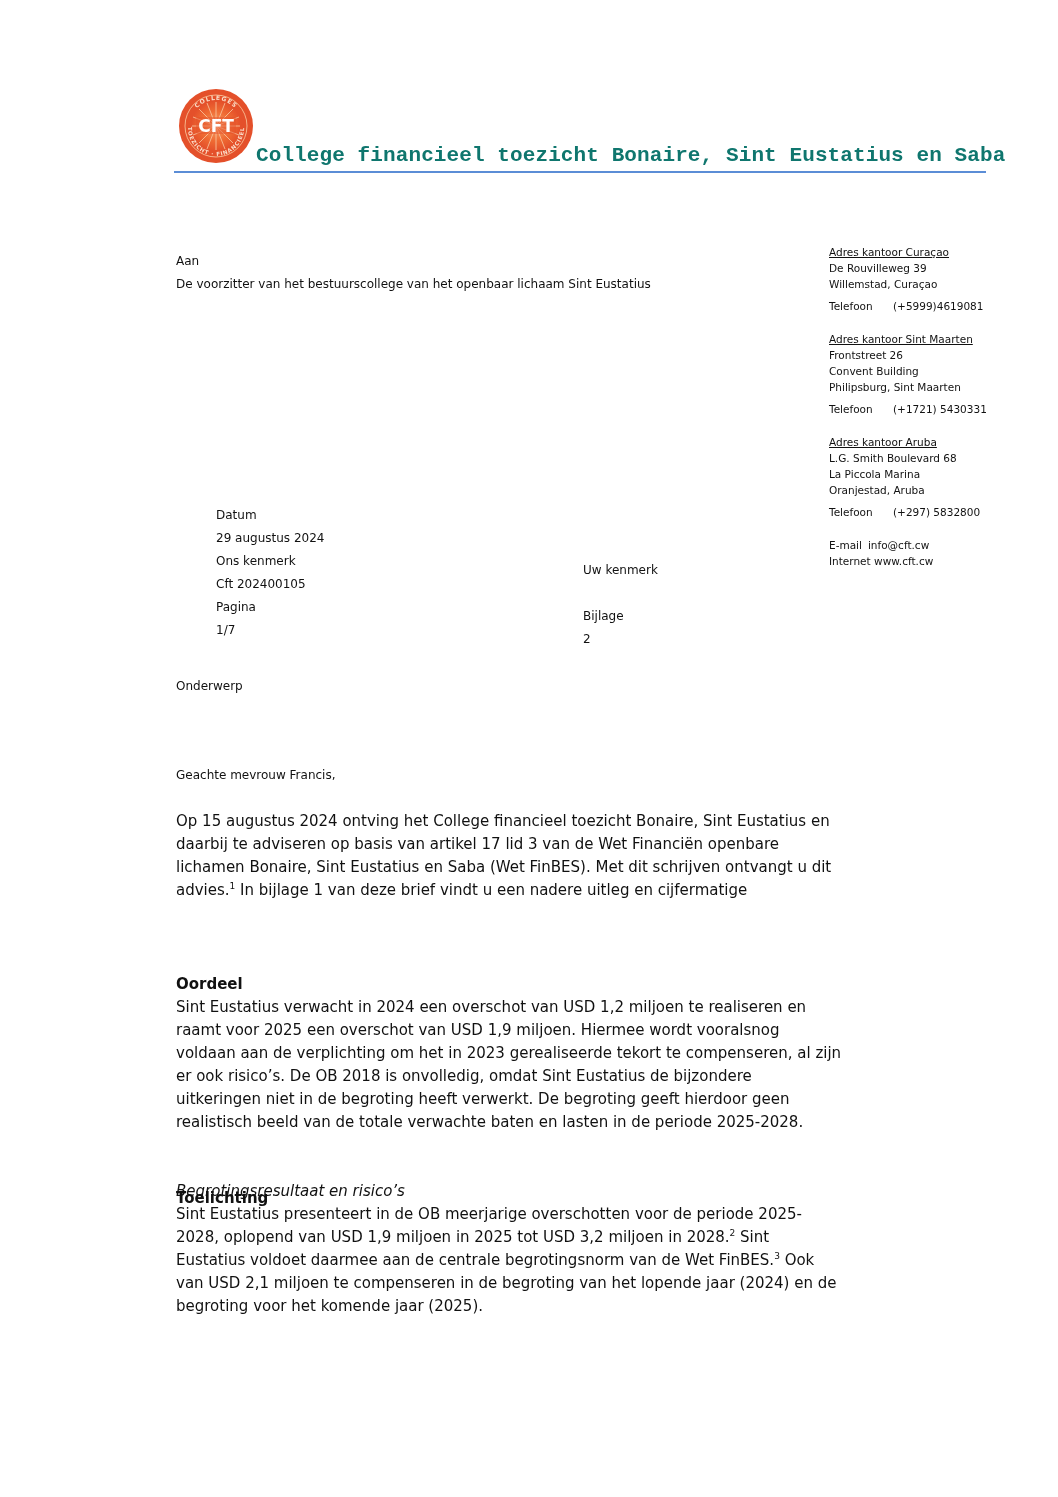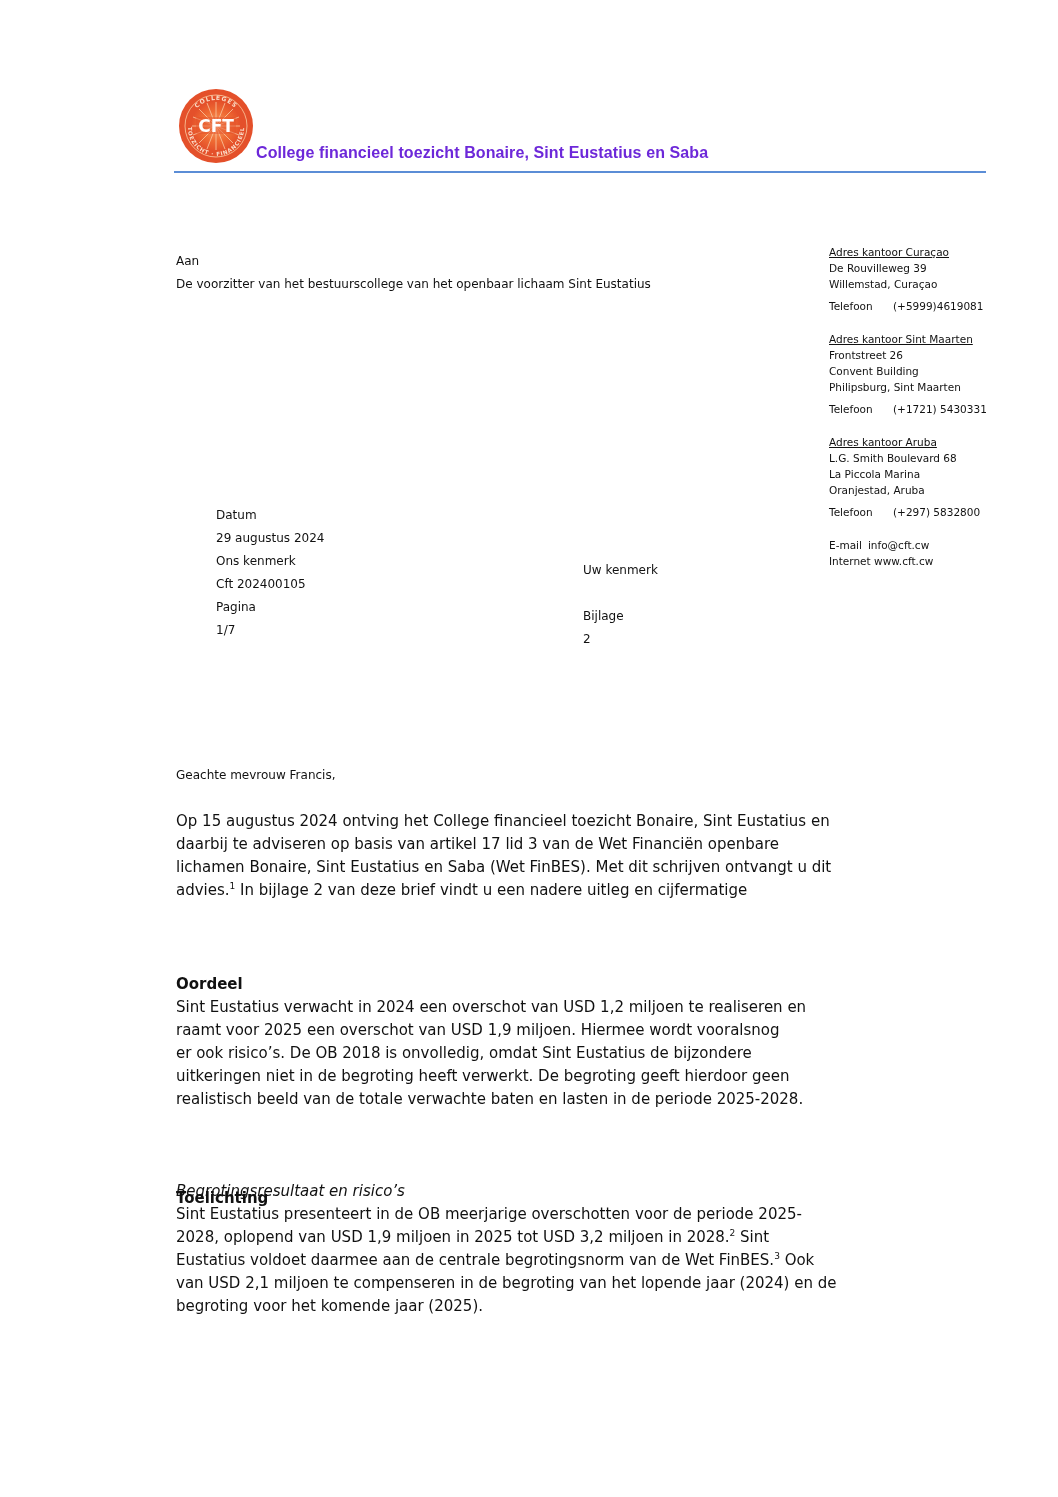--- a/index.html
+++ b/index.html
@@ -1,20 +1,20 @@
 <!DOCTYPE html>
 <html><head>
   <meta charset="utf-8">
   <style>
     * { margin: 0; padding: 0; box-sizing: border-box; }
     html, body { width: 1058px; height: 1497px; background: #ffffff; }
     body { position: relative; font-family: "DejaVu Sans", "Liberation Sans", sans-serif; color: #111; overflow: hidden; }
 
     .logo { position: absolute; left: 178px; top: 88px; width: 76px; height: 76px; }
-    .org-title { position: absolute; left: 256px; top: 144px; font-family: Liberation Sans, sans-serif; font-weight: bold; font-size: 16px; letter-spacing: 0.1px; color: #6d28d9; white-space: nowrap; }
+    .org-title { position: absolute; left: 256px; top: 144px; font-family: Liberation Mono, monospace; font-weight: bold; font-size: 21px; letter-spacing: 0.1px; color: #0f766e; white-space: nowrap; }
     .header-rule { position: absolute; left: 174px; top: 171px; width: 812px; height: 2px; background: #5b8dd6; }
 
     .body-text { font-size: 12px; line-height: 23px; white-space: nowrap; }
     .abs { position: absolute; }
 
     .addressee { left: 176px; top: 250px; }
 
     .sidebar { position: absolute; left: 829px; top: 244px; font-size: 10.5px; line-height: 16px; color: #111; }
     .sidebar .office { margin-bottom: 0; }
     .sidebar .office-title { text-decoration: underline; }
@@ -132,35 +132,37 @@
   <div>1/7</div>
 </div>
 <div class="abs body-text meta-right">
   <div>Uw kenmerk</div>
   <div style="height:23px"></div>
   <div>Bijlage</div>
   <div>2</div>
 </div>
 
 <div class="abs body-text subject">
+  <div>Onderwerp</div>
 </div>
 
 <div class="abs body-text salutation">Geachte mevrouw Francis,</div>
 
 <div class="para p1">
   <span class="line">Op 15 augustus 2024 ontving het College financieel toezicht Bonaire, Sint Eustatius en</span>
   <span class="line">daarbij te adviseren op basis van artikel 17 lid 3 van de Wet Financiën openbare</span>
   <span class="line">lichamen Bonaire, Sint Eustatius en Saba (Wet FinBES). Met dit schrijven ontvangt u dit</span>
-  <span class="line"><span>advies.</span><sup>1</sup><span> In bijlage 2 van deze brief vindt u een nadere uitleg en cijfermatige</span></span>
+  <span class="line"><span>advies.</span><sup>1</sup><span> In bijlage 1 van deze brief vindt u een nadere uitleg en cijfermatige</span></span>
 </div>
 
 <div class="h-oordeel">Oordeel</div>
 <div class="para p2">
   <span class="line">Sint Eustatius verwacht in 2024 een overschot van USD 1,2 miljoen te realiseren en</span>
   <span class="line">raamt voor 2025 een overschot van USD 1,9 miljoen. Hiermee wordt vooralsnog</span>
+  <span class="line">voldaan aan de verplichting om het in 2023 gerealiseerde tekort te compenseren, al zijn</span>
   <span class="line">er ook risico’s. De OB 2018 is onvolledig, omdat Sint Eustatius de bijzondere</span>
   <span class="line">uitkeringen niet in de begroting heeft verwerkt. De begroting geeft hierdoor geen</span>
   <span class="line">realistisch beeld van de totale verwachte baten en lasten in de periode 2025-2028.</span>
 </div>
 
 <div class="h-toel">Toelichting</div>
 <div class="sub-toel">Begrotingsresultaat en risico’s</div>
 <div class="para p3">
   <span class="line">Sint Eustatius presenteert in de OB meerjarige overschotten voor de periode 2025-</span>
   <span class="line"><span>2028, oplopend van USD 1,9 miljoen in 2025 tot USD 3,2 miljoen in 2028.</span><sup>2</sup><span> Sint</span></span>

